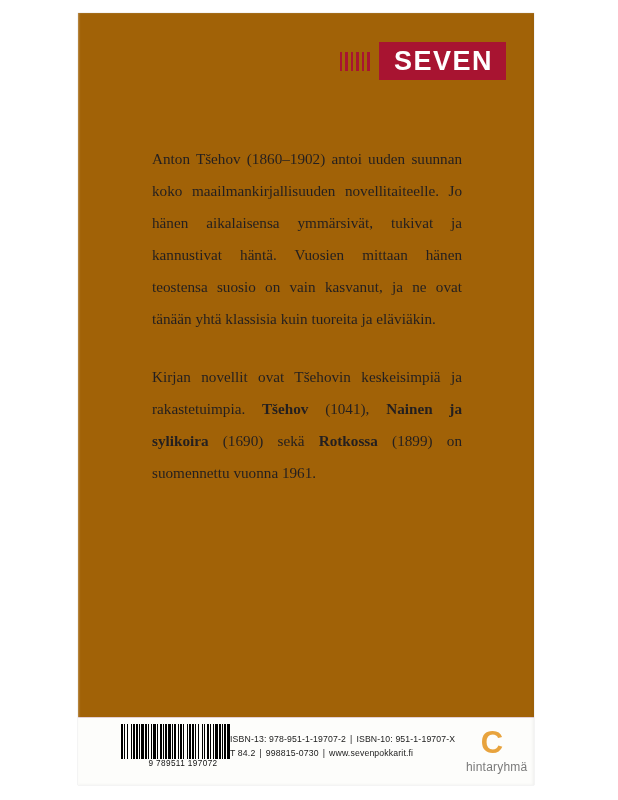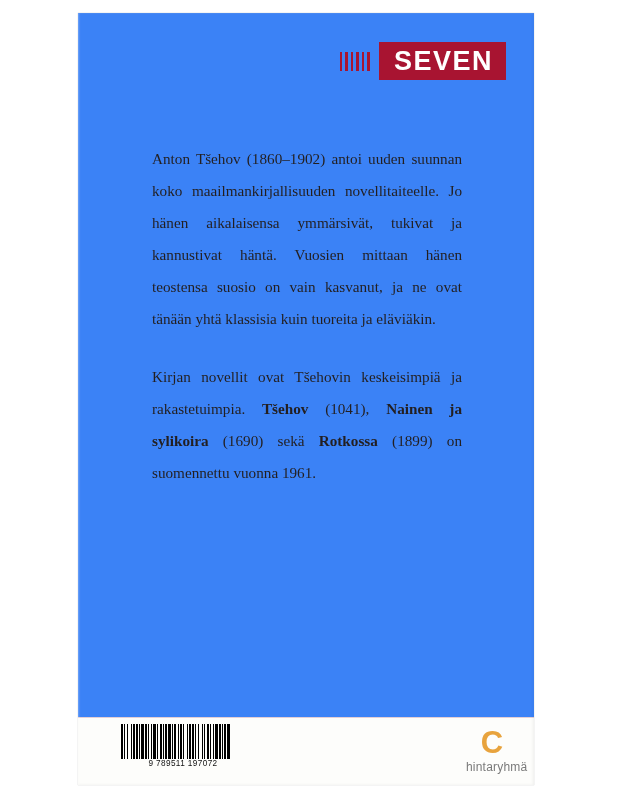--- a/index.html
+++ b/index.html
@@ -23,21 +23,21 @@
     background: #ffffff;
   }
 
   
   .cover {
     position: absolute;
     left: 78px;
     top: 13px;
     width: 456px;
     height: 772px;
-    background: #3b82f6;
+    background: #a16207;
     box-shadow: 0 0 1px rgba(0,0,0,0.25);
   }
 
   
   .cover::after {
     content: "";
     position: absolute;
     left: 0; top: 0; right: 0; bottom: 0;
     box-shadow: inset 1px 0 2px rgba(255,255,255,0.30), inset -1px 0 3px rgba(0,0,0,0.06);
     pointer-events: none;
@@ -278,20 +278,24 @@
             <span style="width: 1px;"></span>
             <span style="width: 1px; background: transparent;"></span>
             <span style="width: 2px;"></span>
             <span style="width: 1px; background: transparent;"></span>
             <span style="width: 3px;"></span>
             <span style="width: 1px; background: transparent;"></span>
           </div>
         <div class="barcode-num">9  789511 197072</div>
       </div>
 
+      <div class="isbn-block">
+        <div class="line"><span>ISBN-13: 978-951-1-19707-2</span><span class="sep">|</span><span>ISBN-10: 951-1-19707-X</span></div>
+        <div class="line"><span>T 84.2</span><span class="sep">|</span><span>998815-0730</span><span class="sep">|</span><span>www.sevenpokkarit.fi</span></div>
+      </div>
 
       <div class="pricegroup">
         <div class="c">C</div>
         <div class="label">hintaryhmä</div>
       </div>
 
     </div>
 
   </div>
 </div>

